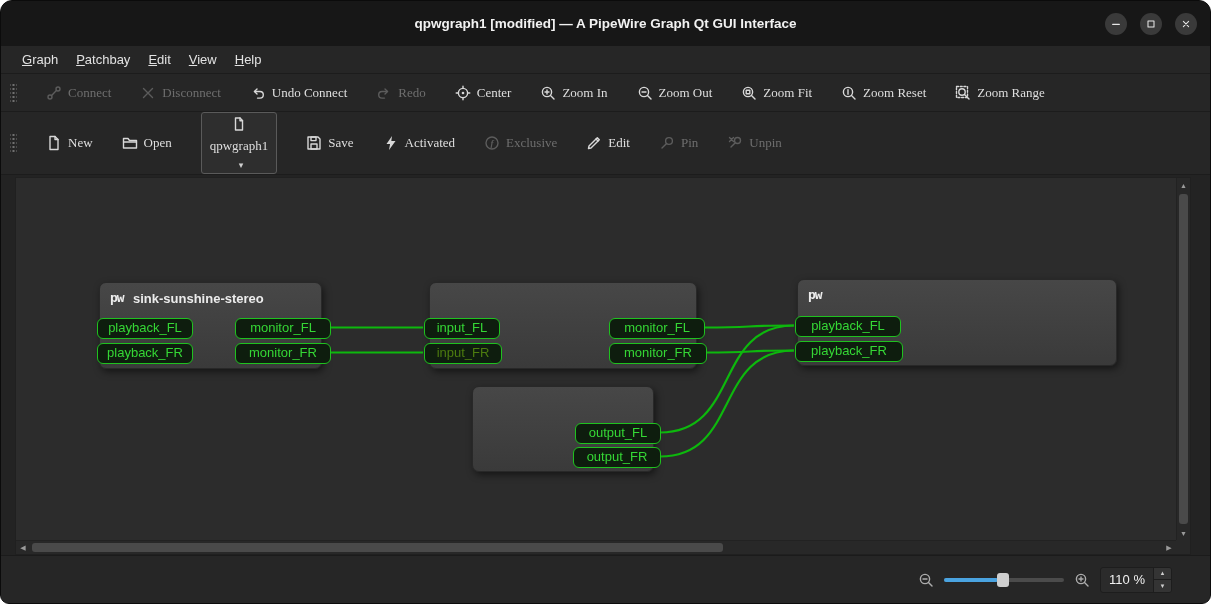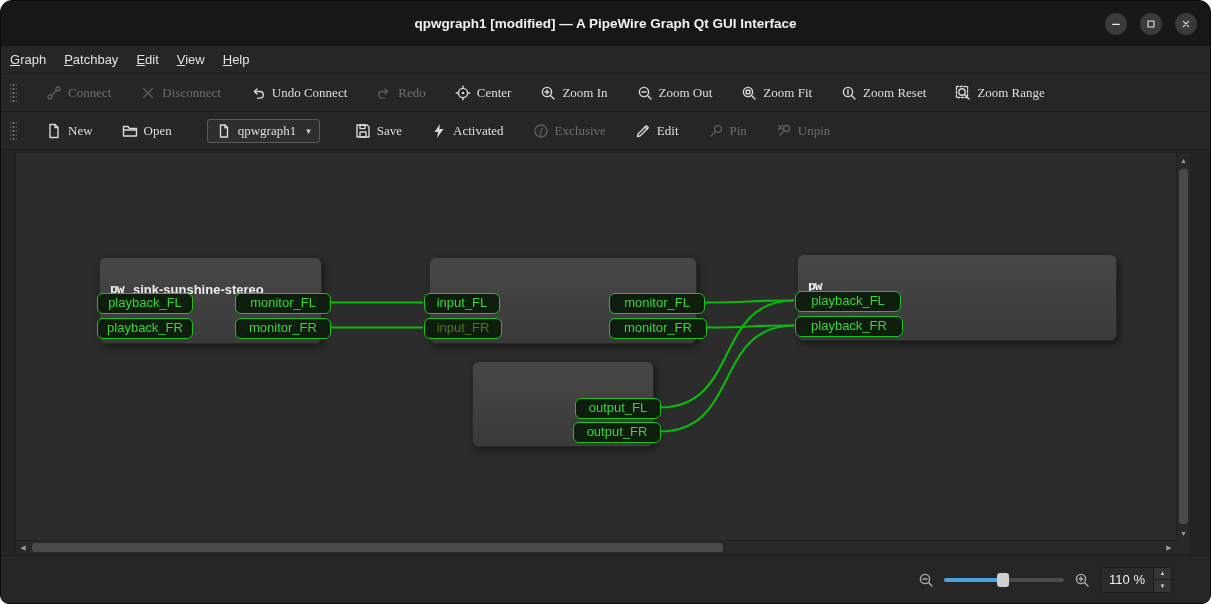--- a/index.html
+++ b/index.html
@@ -15,50 +15,50 @@
               display:flex; align-items:center; }
   .titlebar .title { position:absolute; left:0; right:0; text-align:center;
                      color:#f2f2f2; font-size:13.5px; font-weight:bold; }
   .win-buttons { margin-left:auto; display:flex; gap:13px; padding-right:13px; z-index:2; }
   .win-btn { width:22px; height:22px; border-radius:50%; background:#3a3a3a;
              display:flex; align-items:center; justify-content:center; color:#e8e8e8; cursor:pointer; }
   .win-btn svg { display:block; }
 
   
   .menubar { flex:0 0 28px; background:#262626; display:flex; align-items:center;
-             border-bottom:1px solid #1c1c1c; }
+             padding-left:12px; border-bottom:1px solid #1c1c1c; }
   .menu-item { color:#e2e2e2; font-size:13px; padding:4px 9px; border-radius:3px; cursor:default; }
   .menu-item u { text-decoration:underline; }
 
   
   .toolbar { flex:0 0 38px; background:#262626; display:flex; align-items:center;
              gap:11px; padding:0 6px; border-bottom:1px solid #1c1c1c;font-family:Liberation Serif, serif; }
   .tb-handle { width:7px; height:22px; margin:0 9px 0 3px;
                background-image:radial-gradient(circle,#707070 1px,transparent 1.2px);
                background-size:4px 4px; background-position:center; }
   .tb-item { display:flex; align-items:center; gap:6px; color:#dfdfdf; font-size:13px;
              padding:5px 9px; border-radius:3px; white-space:nowrap; cursor:default; }
   .tb-item .icon { display:inline-flex; width:16px; height:16px; color:#d8d8d8; }
   .tb-item.disabled { color:#6e6e6e; }
   .tb-item.disabled .icon { color:#5c5c5c; }
-  .tb-dropdown { border:1px solid #5a5a5a; background:#2e2e2e; padding:3px 8px; margin:0 15px; }
+  .tb-dropdown { border:1px solid #5a5a5a; background:#2e2e2e; padding:3px 8px; margin:0 9px;flex-direction:column; }
   .chev { font-size:9px; color:#cfcfcf; margin-left:4px; }
 
   
   .central { flex:1; min-height:0; background:#232323; padding:2px 19px 0 14px; }
   .graphview { position:relative; width:100%; height:100%; background:#2c2c2c;
                border:1px solid #202020; }
   .graph-surface { position:absolute; left:0; top:0; right:14px; bottom:14px; overflow:hidden; }
   #links { position:absolute; left:0; top:0; width:100%; height:100%; z-index:1; }
   #nodes { position:absolute; left:0; top:0; width:100%; height:100%; z-index:2; }
 
   .node { position:absolute; background:linear-gradient(180deg,#474747,#3a3a3a);
           border:1px solid #282828; border-radius:7px;
           box-shadow:2px 3px 7px rgba(0,0,0,.5); }
-  .node-header { display:flex; align-items:center; gap:7px; padding:23px 10px;
+  .node-header { display:flex; align-items:center; gap:7px; padding:7px 10px;
                  color:#ececec; font-size:13px; font-weight:bold; white-space:nowrap; overflow:hidden; }
   .node-icon { display:inline-flex; width:16px; height:16px; color:#e8e8e8; flex:0 0 16px; }
   .pw-glyph { font-family:"DejaVu Sans Mono", monospace; font-weight:bold; font-size:13px;
               letter-spacing:-1px; color:#ececec; }
   .port { position:absolute; height:21px; line-height:18px; text-align:center; font-size:13px;
           border-radius:6px; border:1.5px solid #22c022; background:#0e1d0e;
           white-space:nowrap; overflow:hidden; cursor:pointer; }
 
   
   .vscroll { position:absolute; top:0; right:0; width:14px; bottom:14px; background:#282828;

